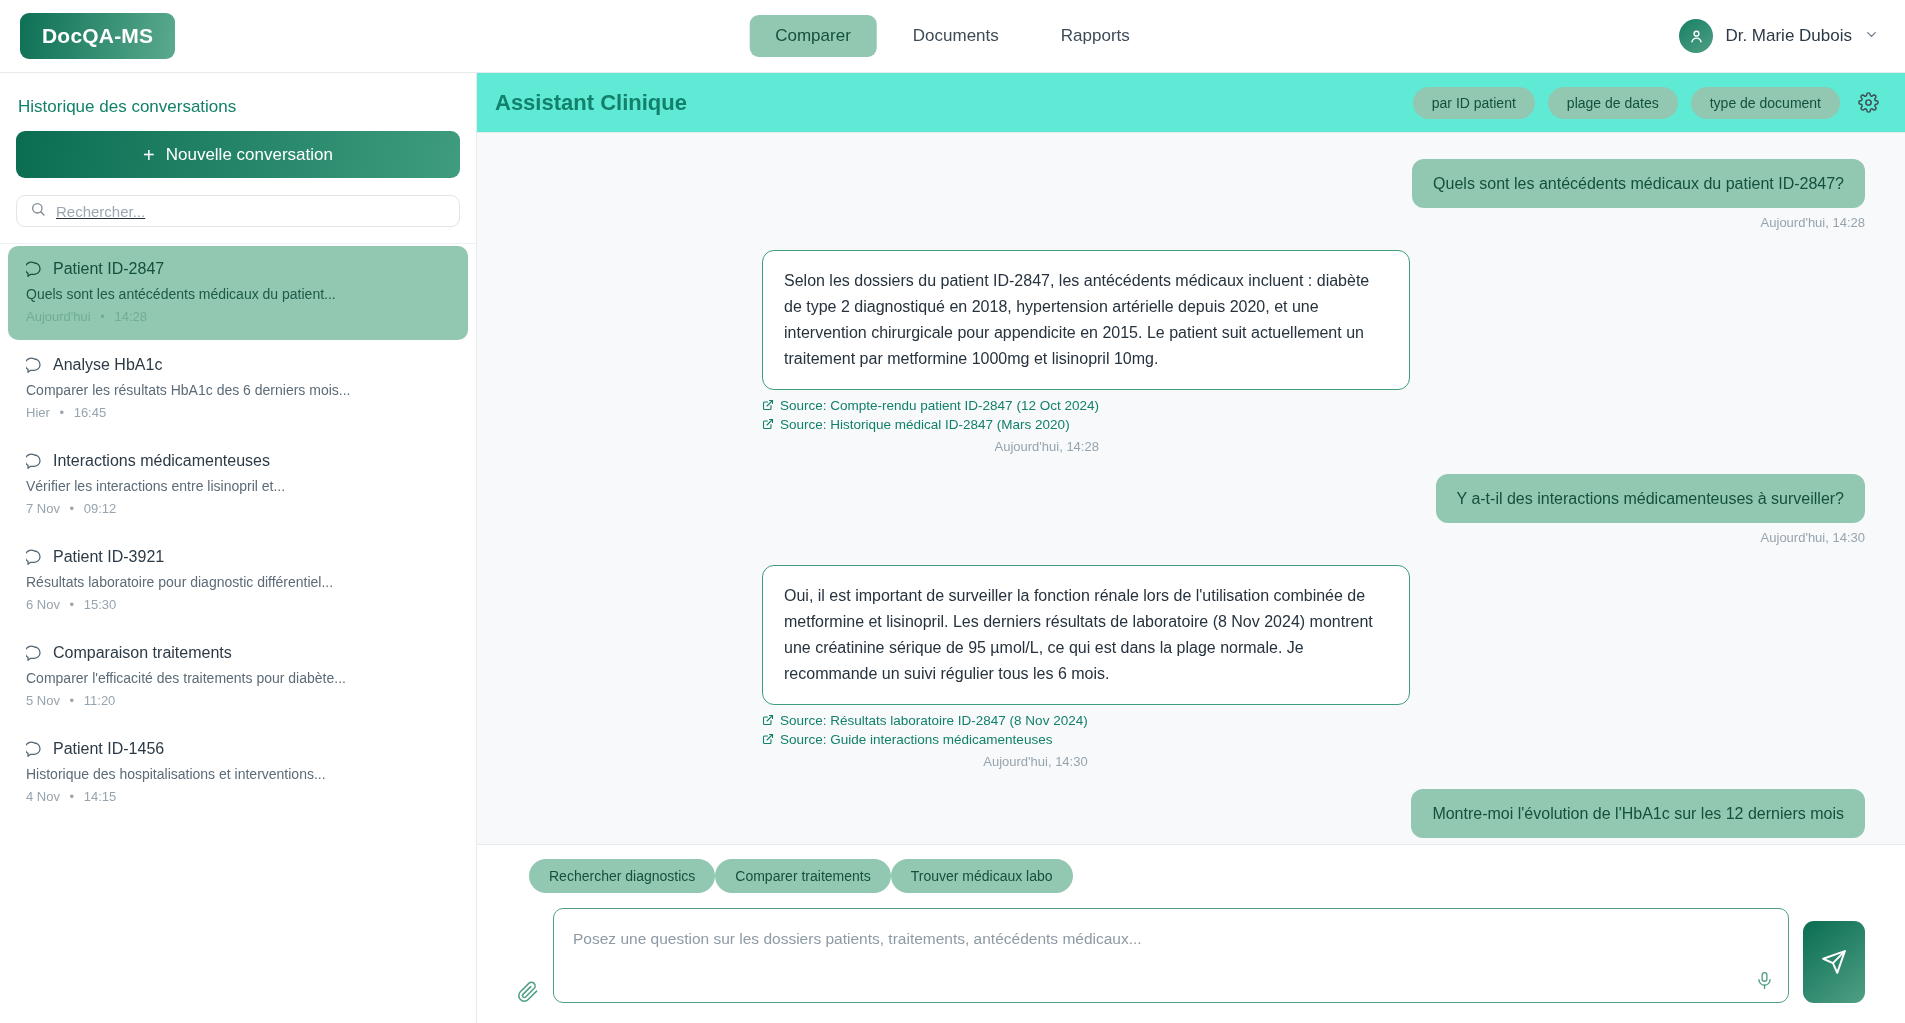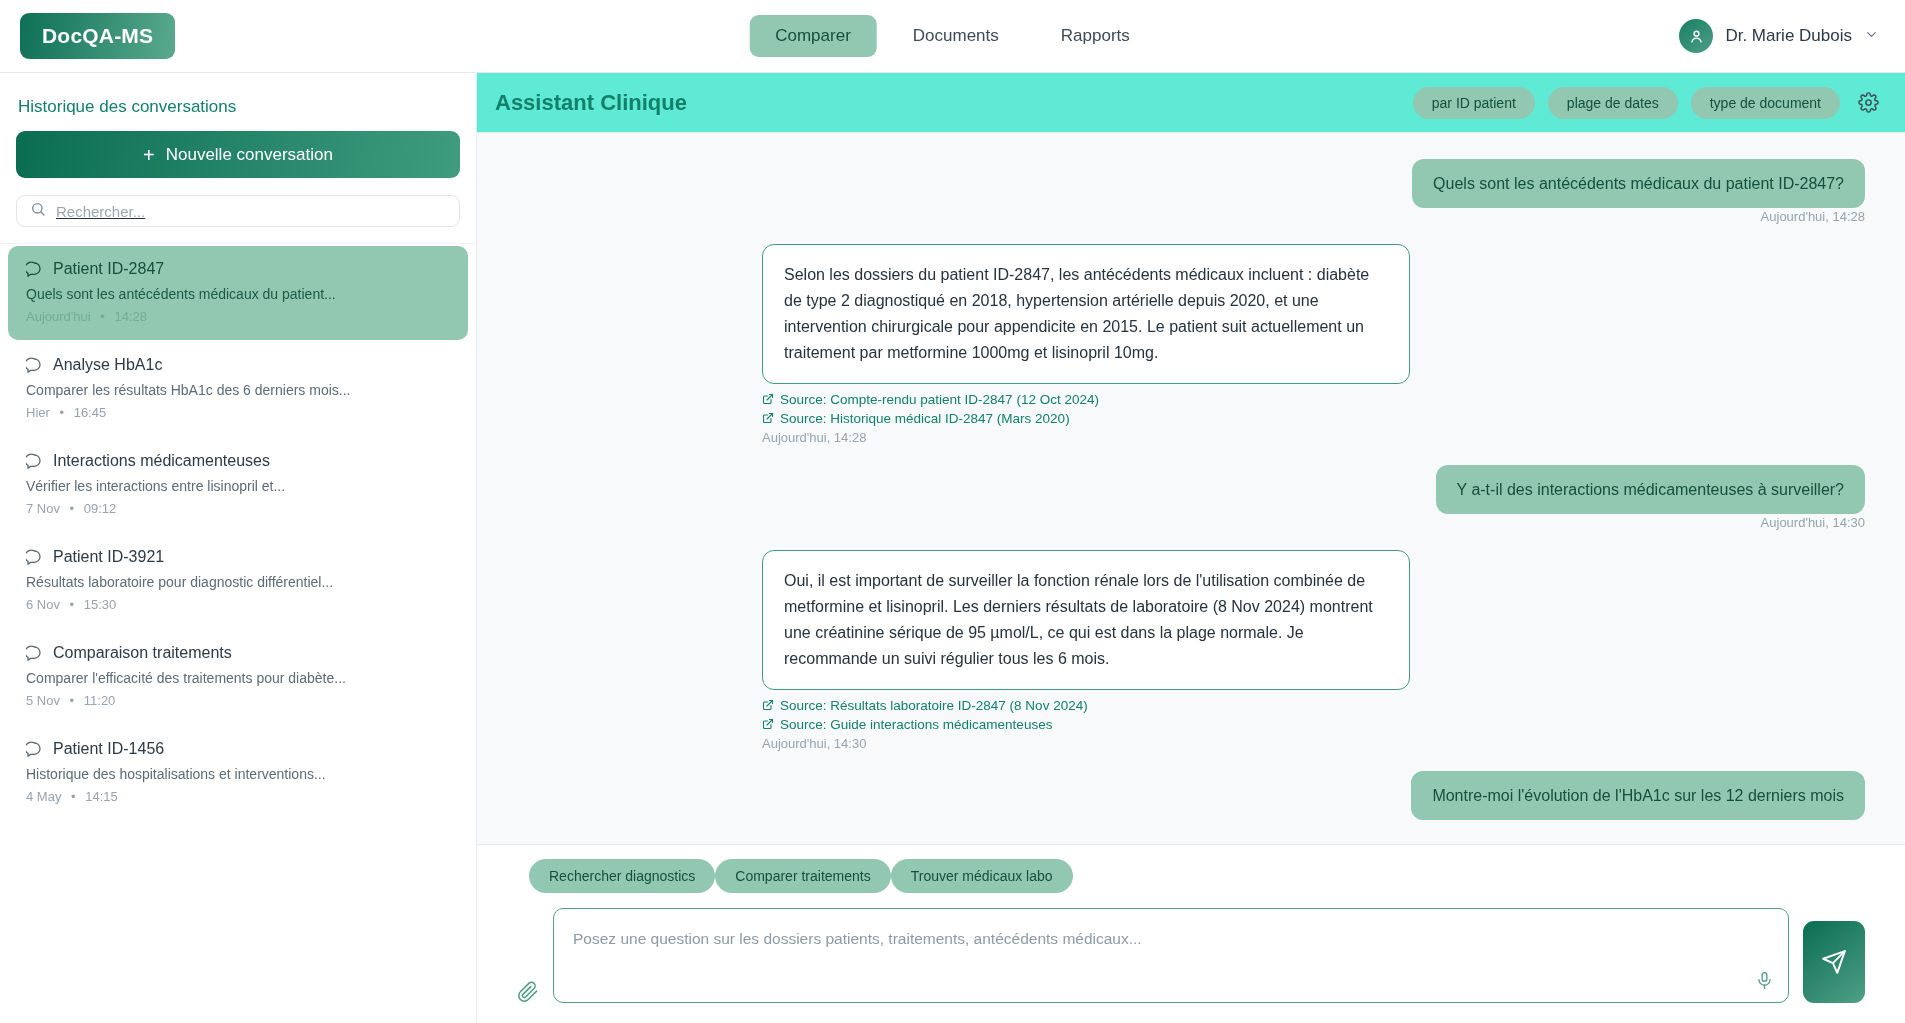--- a/index.html
+++ b/index.html
@@ -236,22 +236,23 @@
     padding: 17px 21px;
     max-width: 648px;
     font-size: 16px;
     line-height: 1.62;
     color: #26323d;
   }
   .assistant-wrap { margin-left: 245px; }
   .timestamp {
     font-size: 13px;
     color: #97a4ae;
-    margin-top: 1px;
+    margin-top: 7px;
     margin-bottom: 16px;
+    text-align: right;
   }
   .sources { margin-top: 8px; }
   .source-line {
     display: flex;
     align-items: center;
     gap: 6px;
     font-size: 13.5px;
     color: #12806a;
     margin-bottom: 4px;
     cursor: pointer;
@@ -469,21 +470,21 @@
         <div class="conv-head">
           <span class="bubble-icon">
             <svg width="16" height="16" viewBox="0 0 24 24" fill="none" stroke="currentColor" stroke-width="1.9" stroke-linejoin="round">
                 <path d="M21 11.5a8.4 8.4 0 0 1-8.5 8.4H7l-4 3v-4.3A8.4 8.4 0 0 1 12.5 3 8.4 8.4 0 0 1 21 11.5z"></path>
               </svg>
           </span>
           <span class="conv-title">Patient ID-1456</span>
         </div>
         <div class="conv-preview">Historique des hospitalisations et interventions...</div>
         <div class="conv-meta">
-          <span>4 May</span>
+          <span>4 Nov</span>
           <span class="dot">•</span>
           <span>14:15</span>
         </div>
       </div>
 
     </div>
   </aside>
 
   <section class="main">
 

